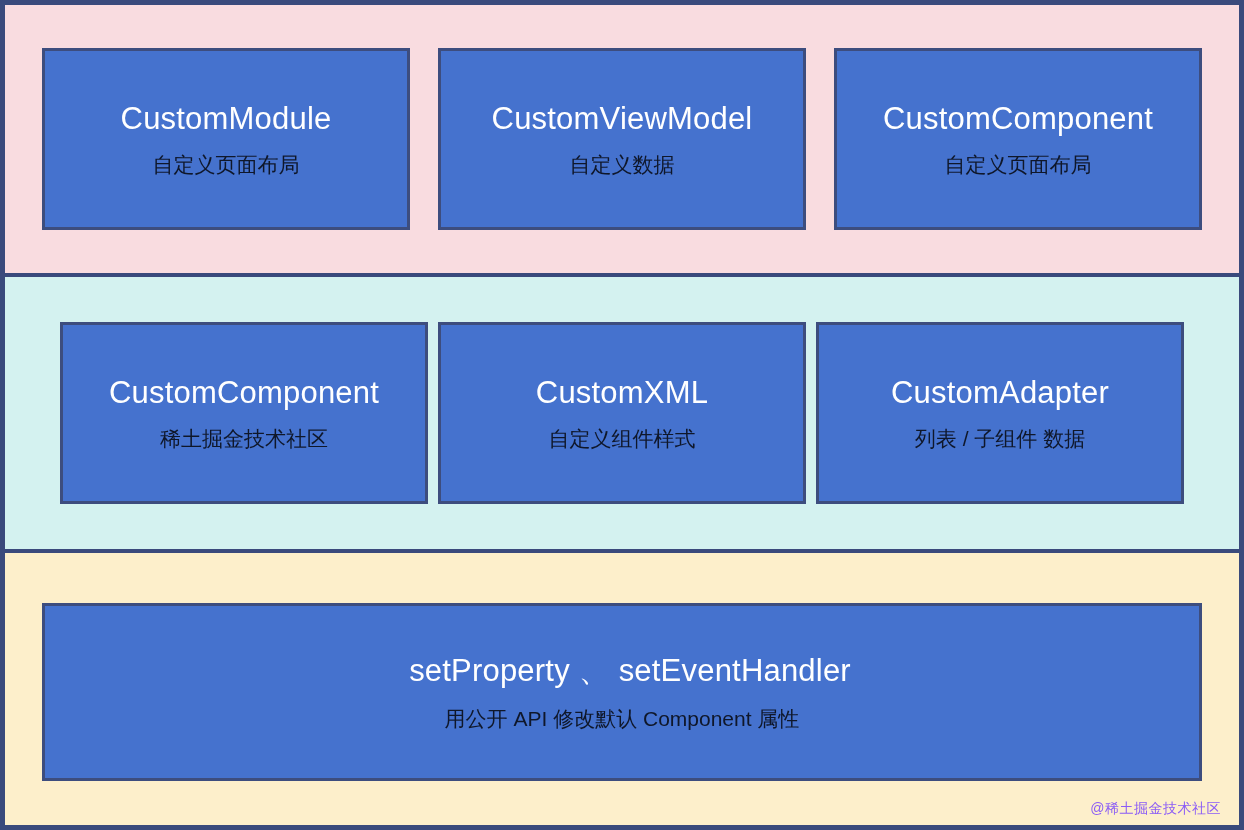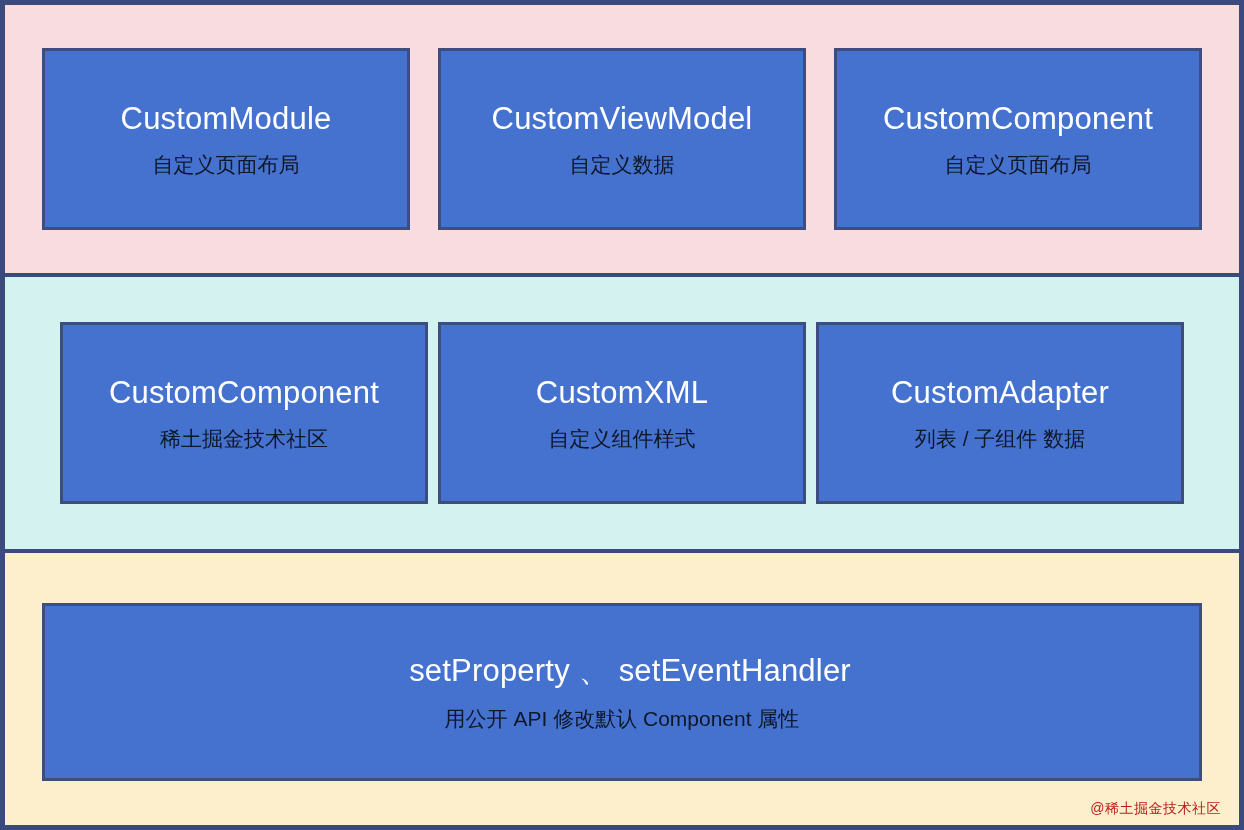--- a/index.html
+++ b/index.html
@@ -102,21 +102,21 @@
   .wide-node .node-sub {
     margin-top: 18px;
     font-size: 21px;
   }
 
   .watermark {
     position: absolute;
     right: 18px;
     bottom: 7px;
     font-size: 14px;
-    color: #b91c1c;
+    color: #8b5cf6;
     letter-spacing: 0.5px;
     white-space: nowrap;
   }
 </style>
 </head>
 <body>
 
 <div id="diagram">
 
   <div class="band band-pink">

